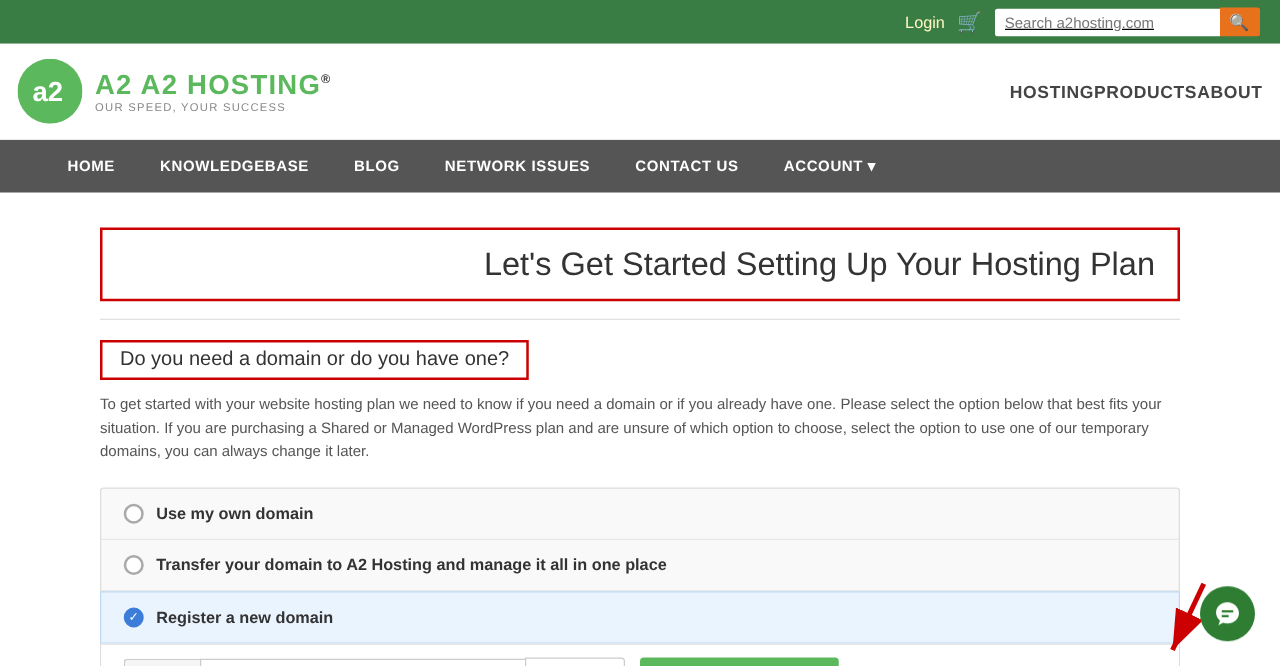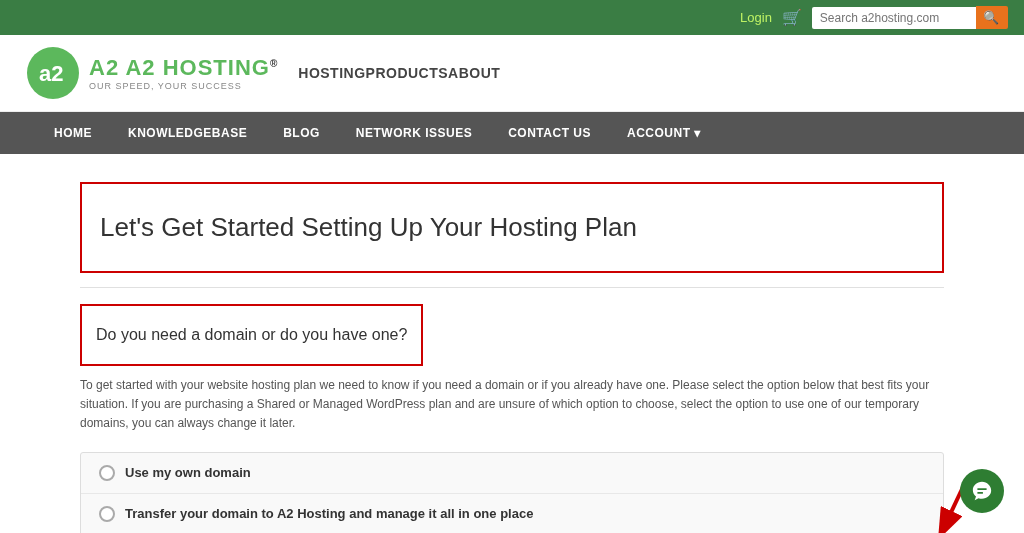--- a/index.html
+++ b/index.html
@@ -8,56 +8,58 @@
     
     .top-bar {
       background: #3a7d44;
       display: flex;
       justify-content: flex-end;
       align-items: center;
       padding: 6px 16px;
       gap: 10px;
     }
     .top-bar-login {
-      color: #bef264;
+      color: #fef9c3;
       font-size: 13px;
       cursor: pointer;
     }
     .top-bar-cart {
       color: #fff;
       font-size: 16px;
       cursor: pointer;
     }
     .top-bar-search {
       display: flex;
       align-items: center;
     }
     .top-bar-search input {
       padding: 4px 8px;
       font-size: 12px;
       border: none;
       outline: none;
-      width: 164px;
+      width: 180px;
       border-radius: 2px 0 0 2px;
+      text-decoration: underline;
     }
     .top-bar-search button {
       background: #e8721c;
       border: none;
       color: #fff;
       padding: 4px 8px;
       cursor: pointer;
       border-radius: 0 2px 2px 0;
       font-size: 13px;
     }
 
     
     .header {
       display: flex;
       align-items: center;
-      padding: 12px 27px;
+      justify-content: space-between;
+      padding: 12px 14px;
       background: #fff;
       border-bottom: 1px solid #eee;
     }
     .logo {
       display: flex;
       align-items: center;
       gap: 10px;
     }
     .logo-icon {
       width: 52px;
@@ -111,34 +113,35 @@
       white-space: nowrap;
     }
 
     
     .main-content {
       padding: 28px 80px 30px 80px;
     }
 
     .page-title-box {
       border: 2px solid #c00;
-      padding: 28px 18px;
+      padding: 12px 18px;
       margin-bottom: 14px;
       display: inline-block;
       width: 100%;
+      text-align: right;
     }
     .page-title {
       font-size: 26px;
       font-weight: normal;
       color: #333;
     }
 
     .domain-question-box {
       border: 2px solid #c00;
-      padding: 20px 14px;
+      padding: 5px 14px;
       display: inline-block;
       margin-bottom: 10px;
     }
     .domain-question {
       font-size: 16px;
       color: #333;
     }
 
     .domain-desc {
       font-size: 12px;
@@ -324,20 +327,24 @@
     <div class="option-row">
       <div class="radio-circle"></div>
       <span class="option-label">Use my own domain</span>
     </div>
 
     <div class="option-row">
       <div class="radio-circle"></div>
       <span class="option-label">Transfer your domain to A2 Hosting and manage it all in one place</span>
     </div>
 
+    <div class="option-row" style="background:#eaf4ff; border: 1px solid #c0d8f0; margin: 0 -1px;">
+      <div class="radio-circle radio-checked"></div>
+      <span class="option-label" style="font-weight:bold;">Register a new domain</span>
+    </div>
 
     <div class="domain-input-row" style="position:relative;">
       <span class="www-label">WWW.</span>
       <input type="text" class="domain-input" value="elaborateskincare" style="">
       <select class="tld-select">
         <option>.com</option>
         <option>.net</option>
         <option>.org</option>
         <option>.info</option>
         <option>.biz</option>

